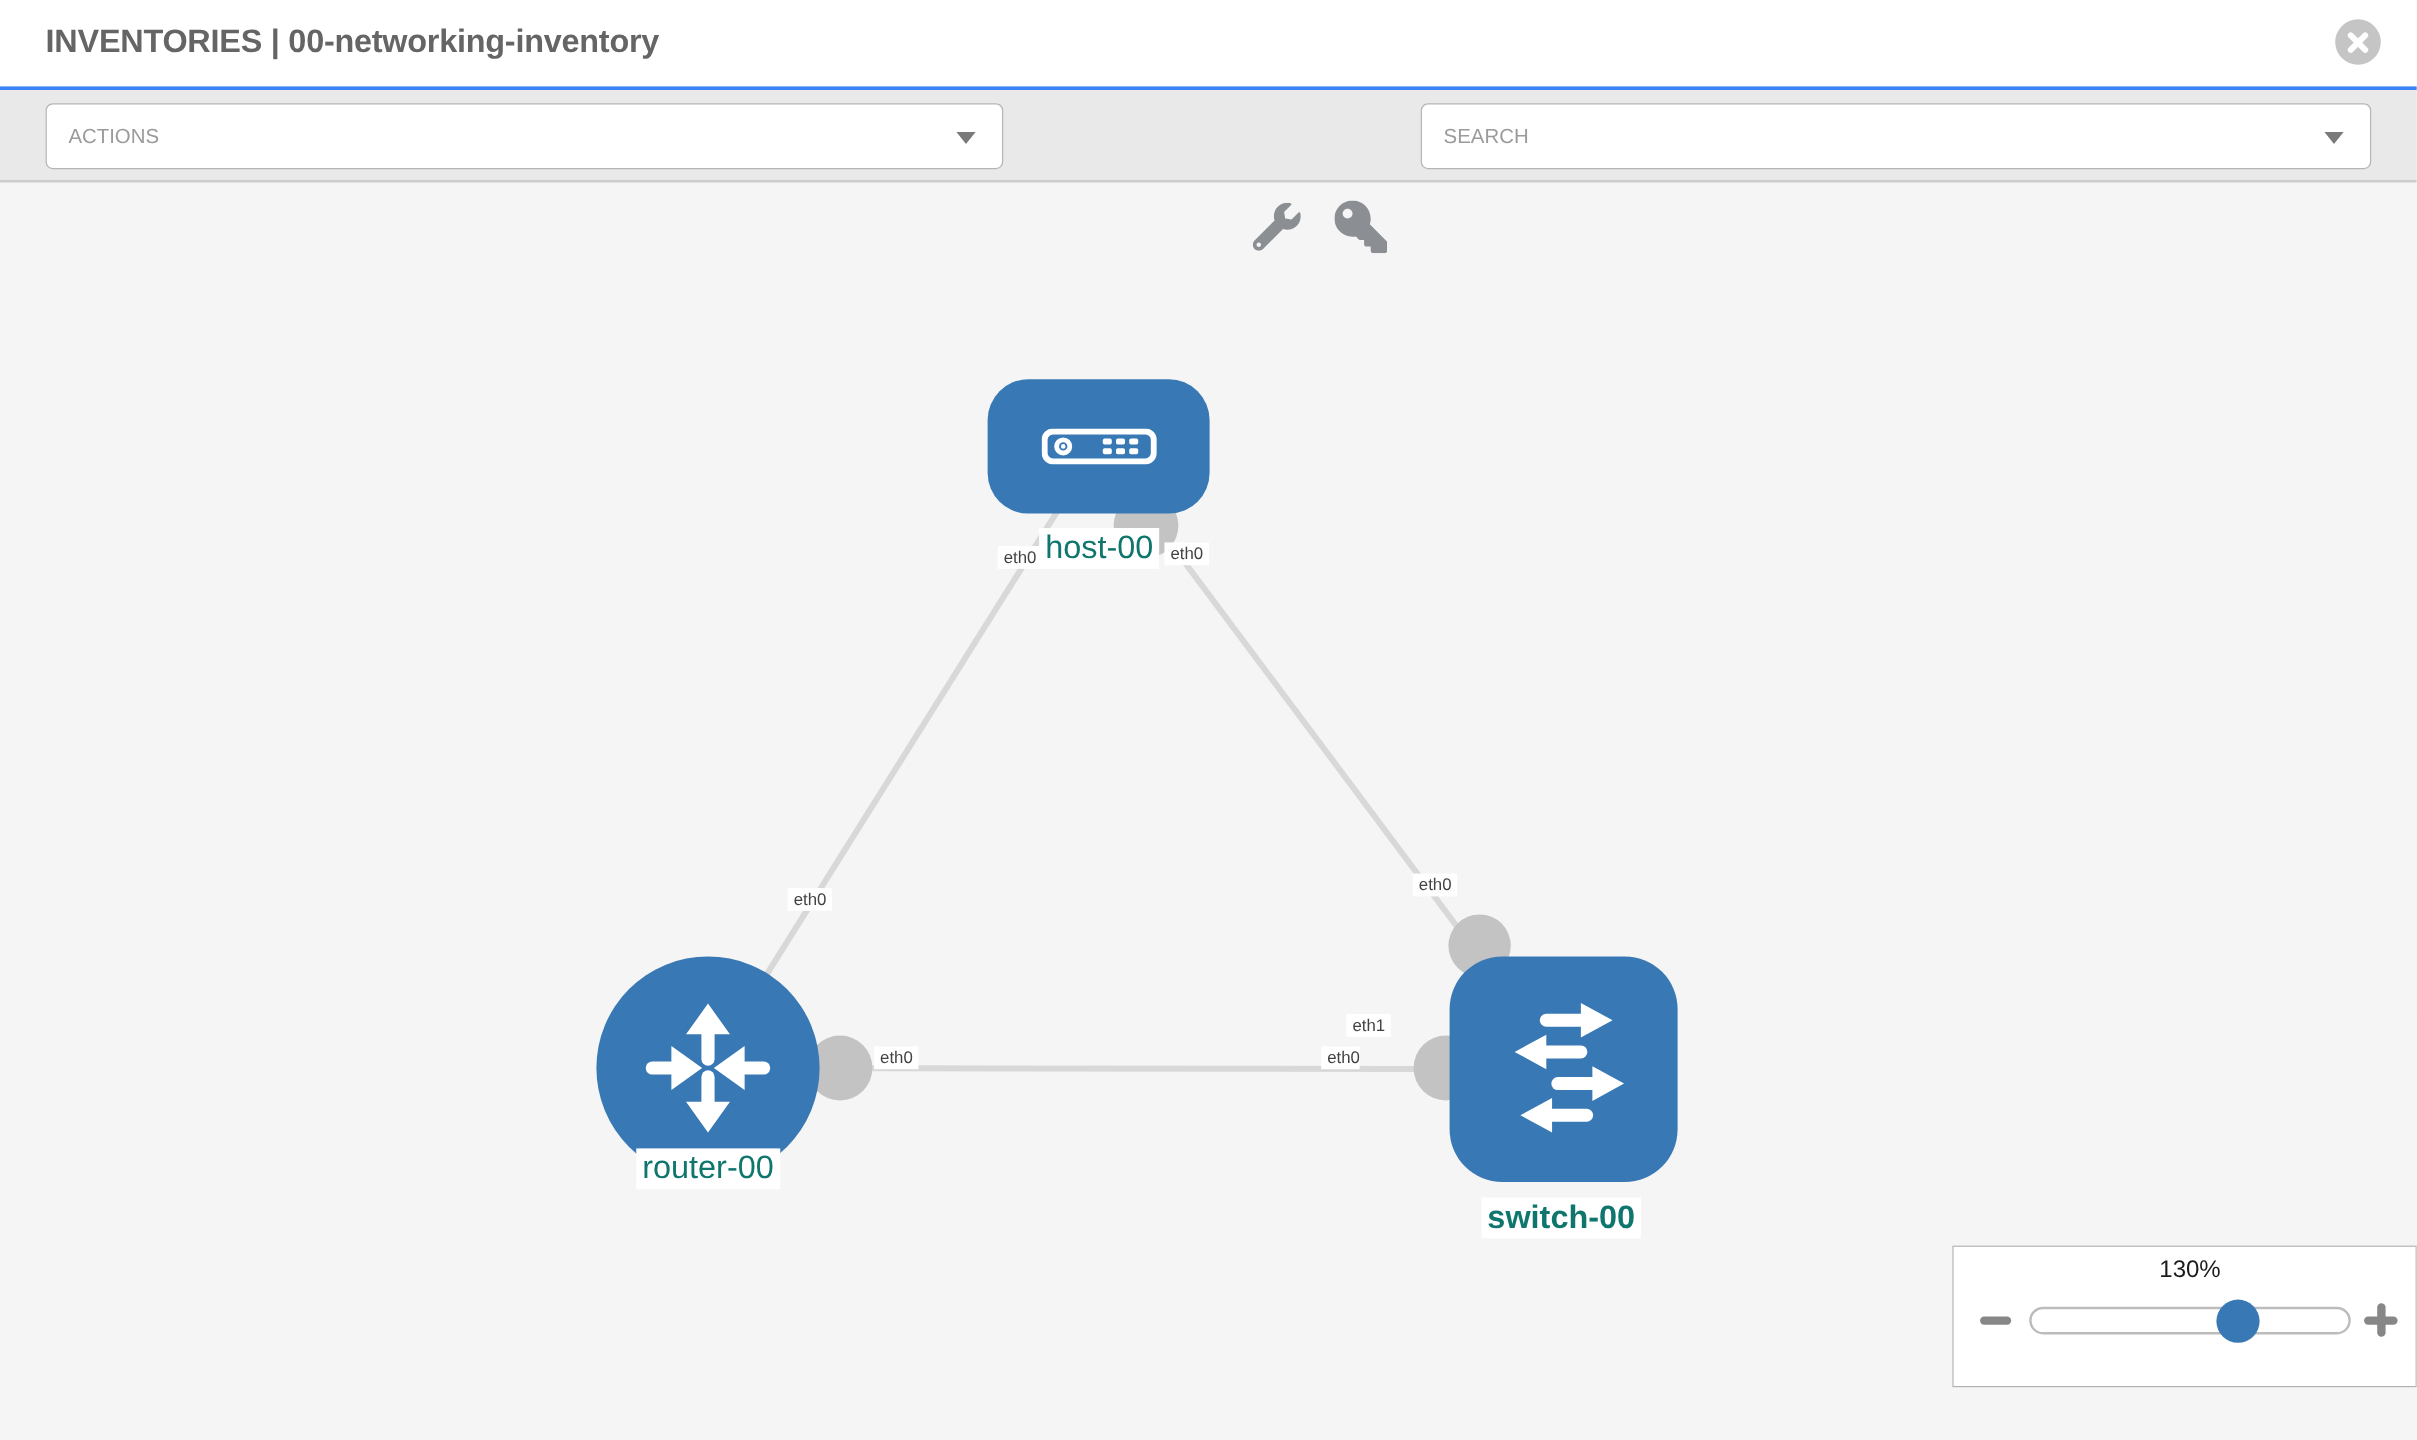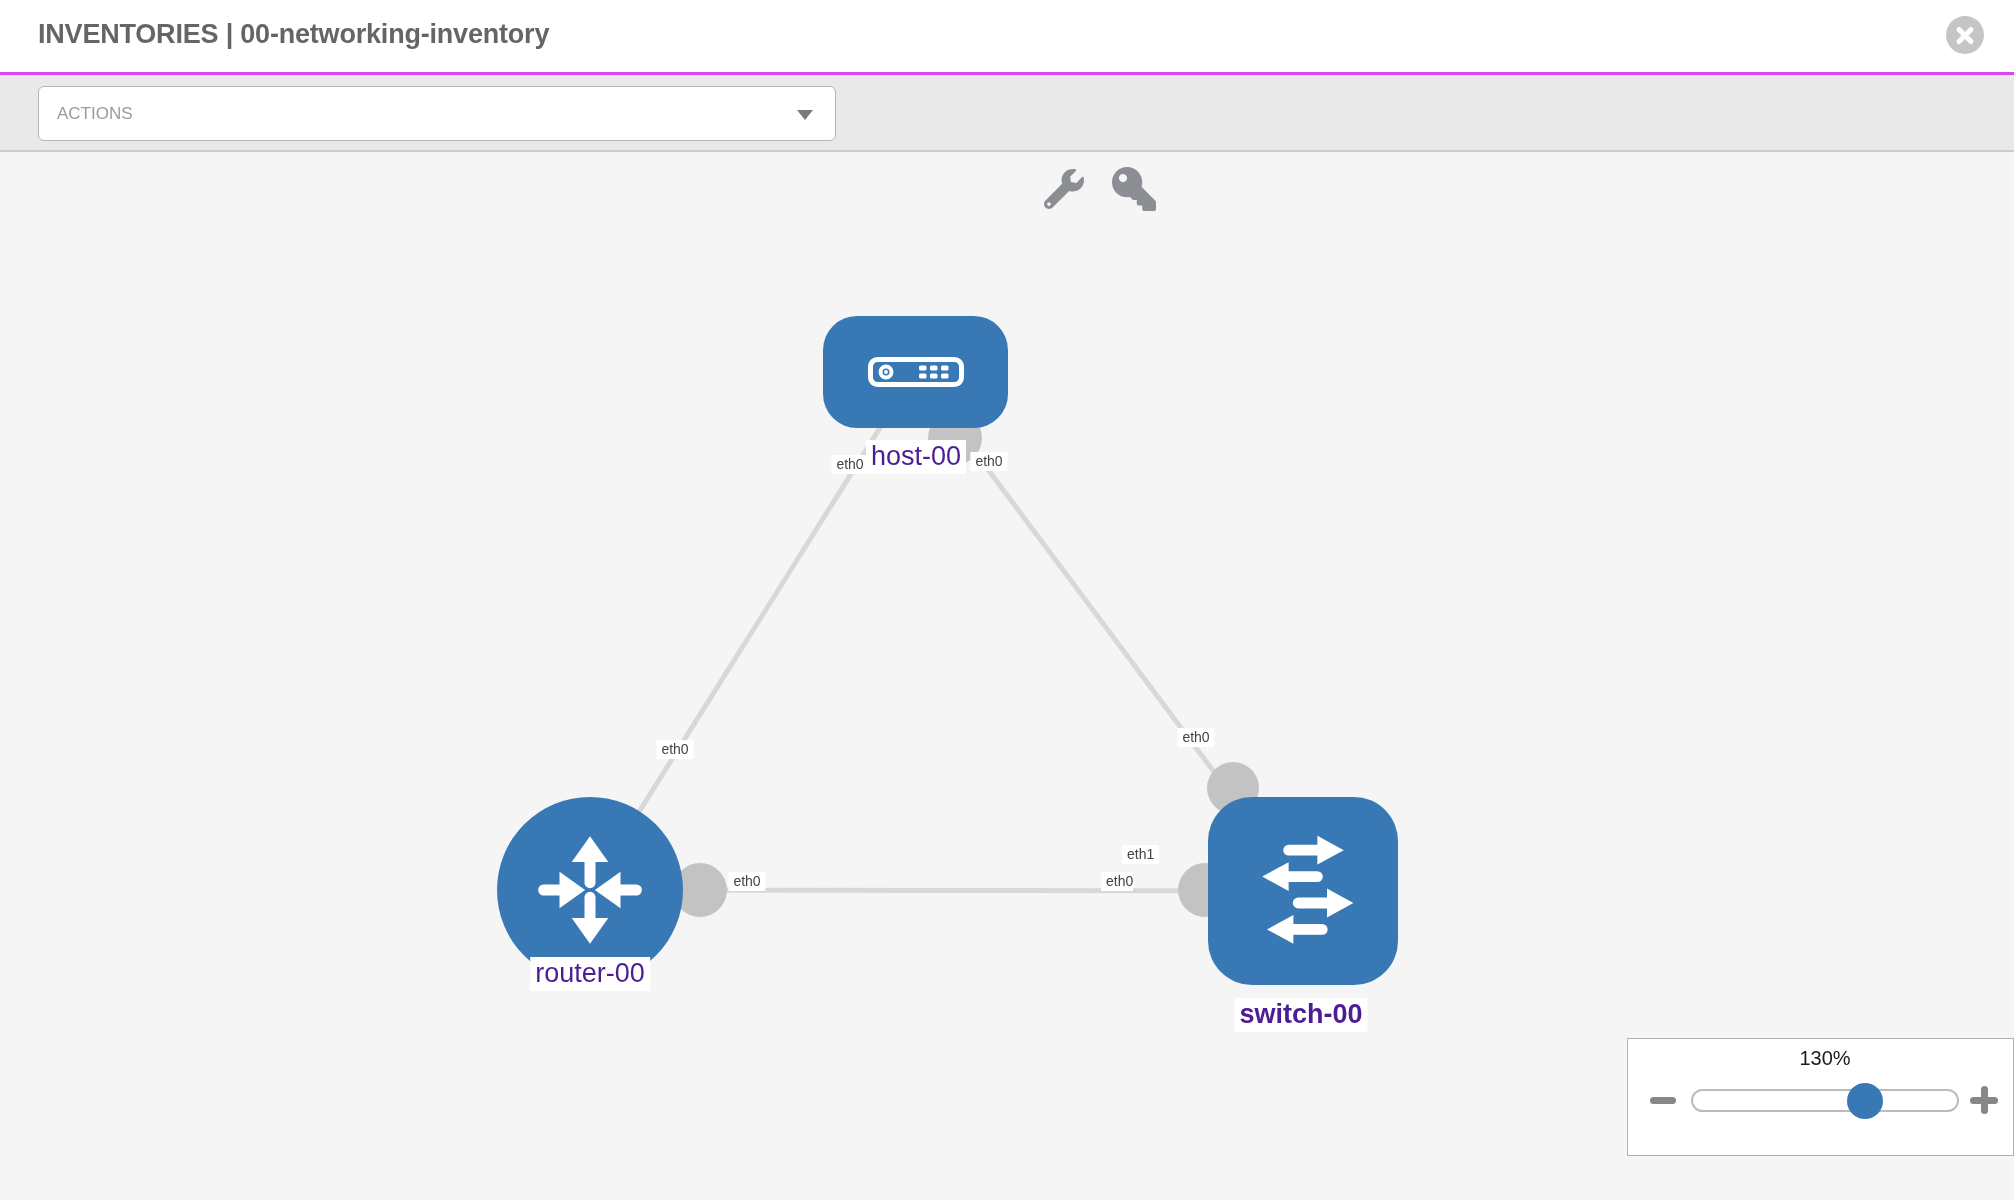--- a/index.html
+++ b/index.html
@@ -8,21 +8,21 @@
     --canvas-bg:#f5f5f5; --toolbar-bg:#e9e9e9;
   }
   .page {
     position:relative; width:2014px; height:1200px; overflow:hidden;
     background:var(--canvas-bg,#f5f5f5);
     font-family:"Liberation Sans","DejaVu Sans",sans-serif;
   }
   
   .header {
     position:absolute; left:0; top:0; width:2014px; height:72px;
-    background:#ffffff; border-bottom:3px solid #d946ef; box-sizing:content-box;
+    background:#ffffff; border-bottom:3px solid #3b82f6; box-sizing:content-box;
   }
   .page-title {
     position:absolute; left:38px; top:19px; font-size:27px; font-weight:bold;
     color:#656565; letter-spacing:-0.2px; white-space:nowrap;
   }
   .close-btn {
     position:absolute; left:1946px; top:16px; width:38px; height:38px;
     border-radius:50%; background:#c5c5c5; cursor:pointer;
   }
   .close-btn .bar {
@@ -60,21 +60,21 @@
     position:absolute; background:var(--node-blue,#3879b5); cursor:pointer;
     display:flex; align-items:center; justify-content:center;
   }
   .node-host   { left:823px;  top:164px; width:185px; height:112px; border-radius:34px; }
   .node-router { left:497px;  top:645px; width:186px; height:186px; border-radius:50%; }
   .node-switch { left:1208px; top:645px; width:190px; height:188px; border-radius:44px; }
   .chip {
     position:absolute; background:#ffffff; color:#434343; white-space:nowrap;
     padding:2px 5px; line-height:1.1;
   }
-  .name-chip { font-size:27px; color:#4c1d95; transform:translateX(-50%); }
+  .name-chip { font-size:27px; color:#0f766e; transform:translateX(-50%); }
   .eth-chip  { font-size:14px; transform:translateX(-50%); }
   .eth-chip.anchored { transform:none; }
   .eth-chip.clipped { width:22px; overflow:hidden; }
   
   .zoom-panel {
     position:absolute; left:1627px; top:886px; width:387px; height:118px;
     background:#ffffff; border:1px solid #b2b2b2; box-sizing:border-box;
   }
   .zoom-value {
     position:absolute; left:197px; top:8px; transform:translateX(-50%);
@@ -122,20 +122,24 @@
       </svg>
     </div>
     <div class="tool-btn" style="left:1112px; top:92px;">
       <svg width="44" height="44" viewBox="0 0 512 512">
         <g transform="translate(512,0) scale(-1,1)">
           <path fill="#8b8e93" d="M512 176.001C512 273.203 433.202 352 336 352c-11.22 0-22.19-1.062-32.827-3.069l-24.012 27.014A23.999 23.999 0 0 1 261.223 384H224v40c0 13.255-10.745 24-24 24h-40v40c0 13.255-10.745 24-24 24H24c-13.255 0-24-10.745-24-24v-78.059c0-6.365 2.529-12.47 7.029-16.971l161.802-161.802C163.108 219.422 160 198.054 160 176 160 78.798 238.797.001 335.999 0 433.488-.001 512 78.511 512 176.001zM336 128c0 26.51 21.49 48 48 48s48-21.49 48-48-21.49-48-48-48-48 21.49-48 48z"></path>
         </g>
       </svg>
     </div>
 
+    <div class="selectbox" style="left:1184px; width:792px;">
+      <span class="sel-label">SEARCH</span>
+      <span class="chevron"></span>
+    </div>
   </div>
 
   <div class="canvas">
 
     <svg class="topo-svg" width="2014" height="1048" viewBox="0 0 2014 1048">
       <line class="link-line" x1="915" y1="220" x2="590" y2="738"></line>
       <line class="link-line" x1="915" y1="220" x2="1303" y2="739"></line>
       <line class="link-line" x1="590" y1="738" x2="1303" y2="739"></line>
       <circle class="connector" cx="955" cy="286" r="27"></circle>
       <circle class="connector" cx="700" cy="738" r="27"></circle>

